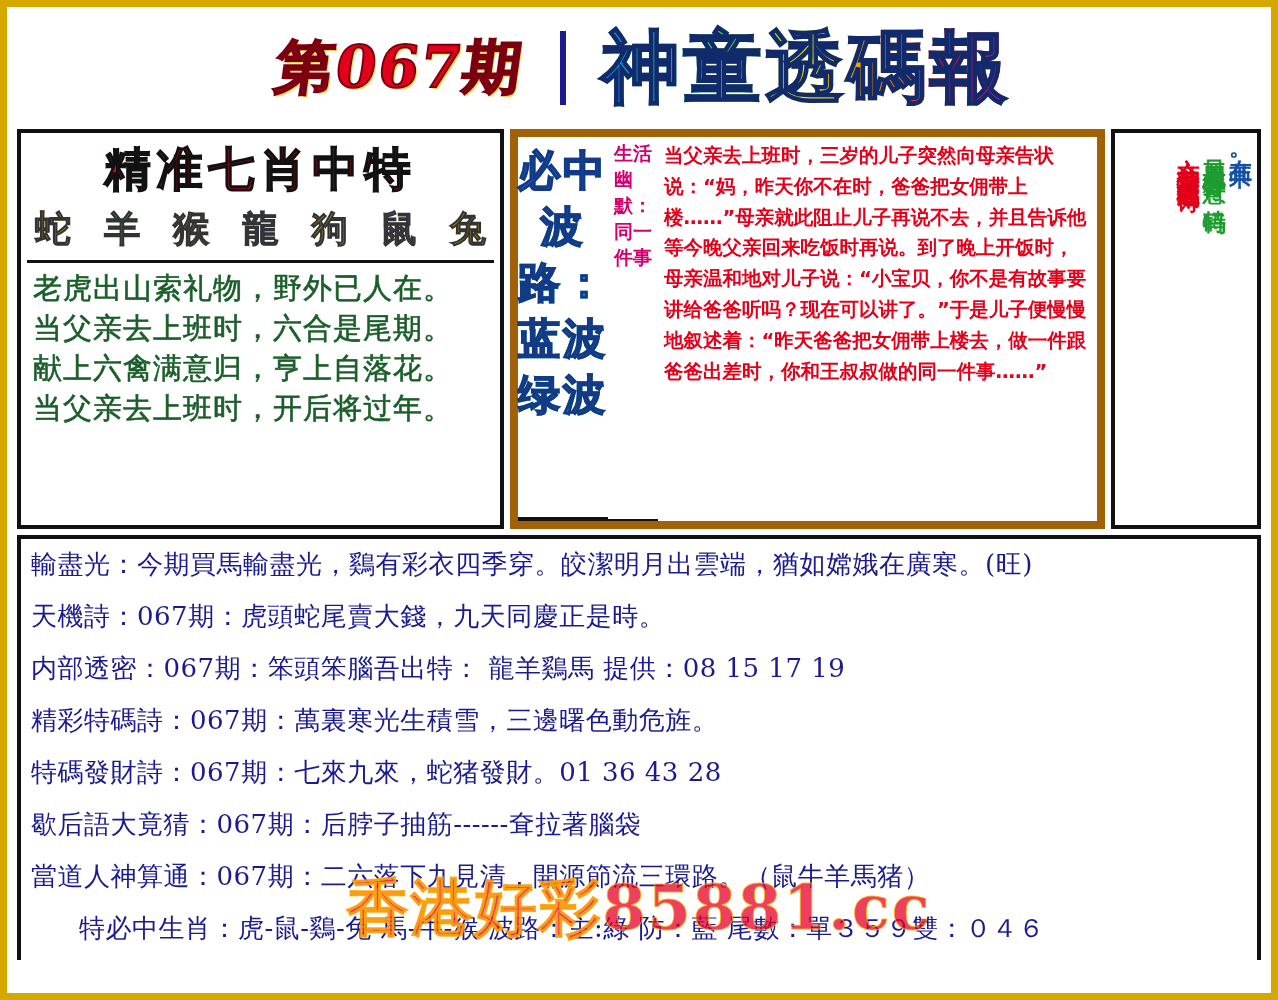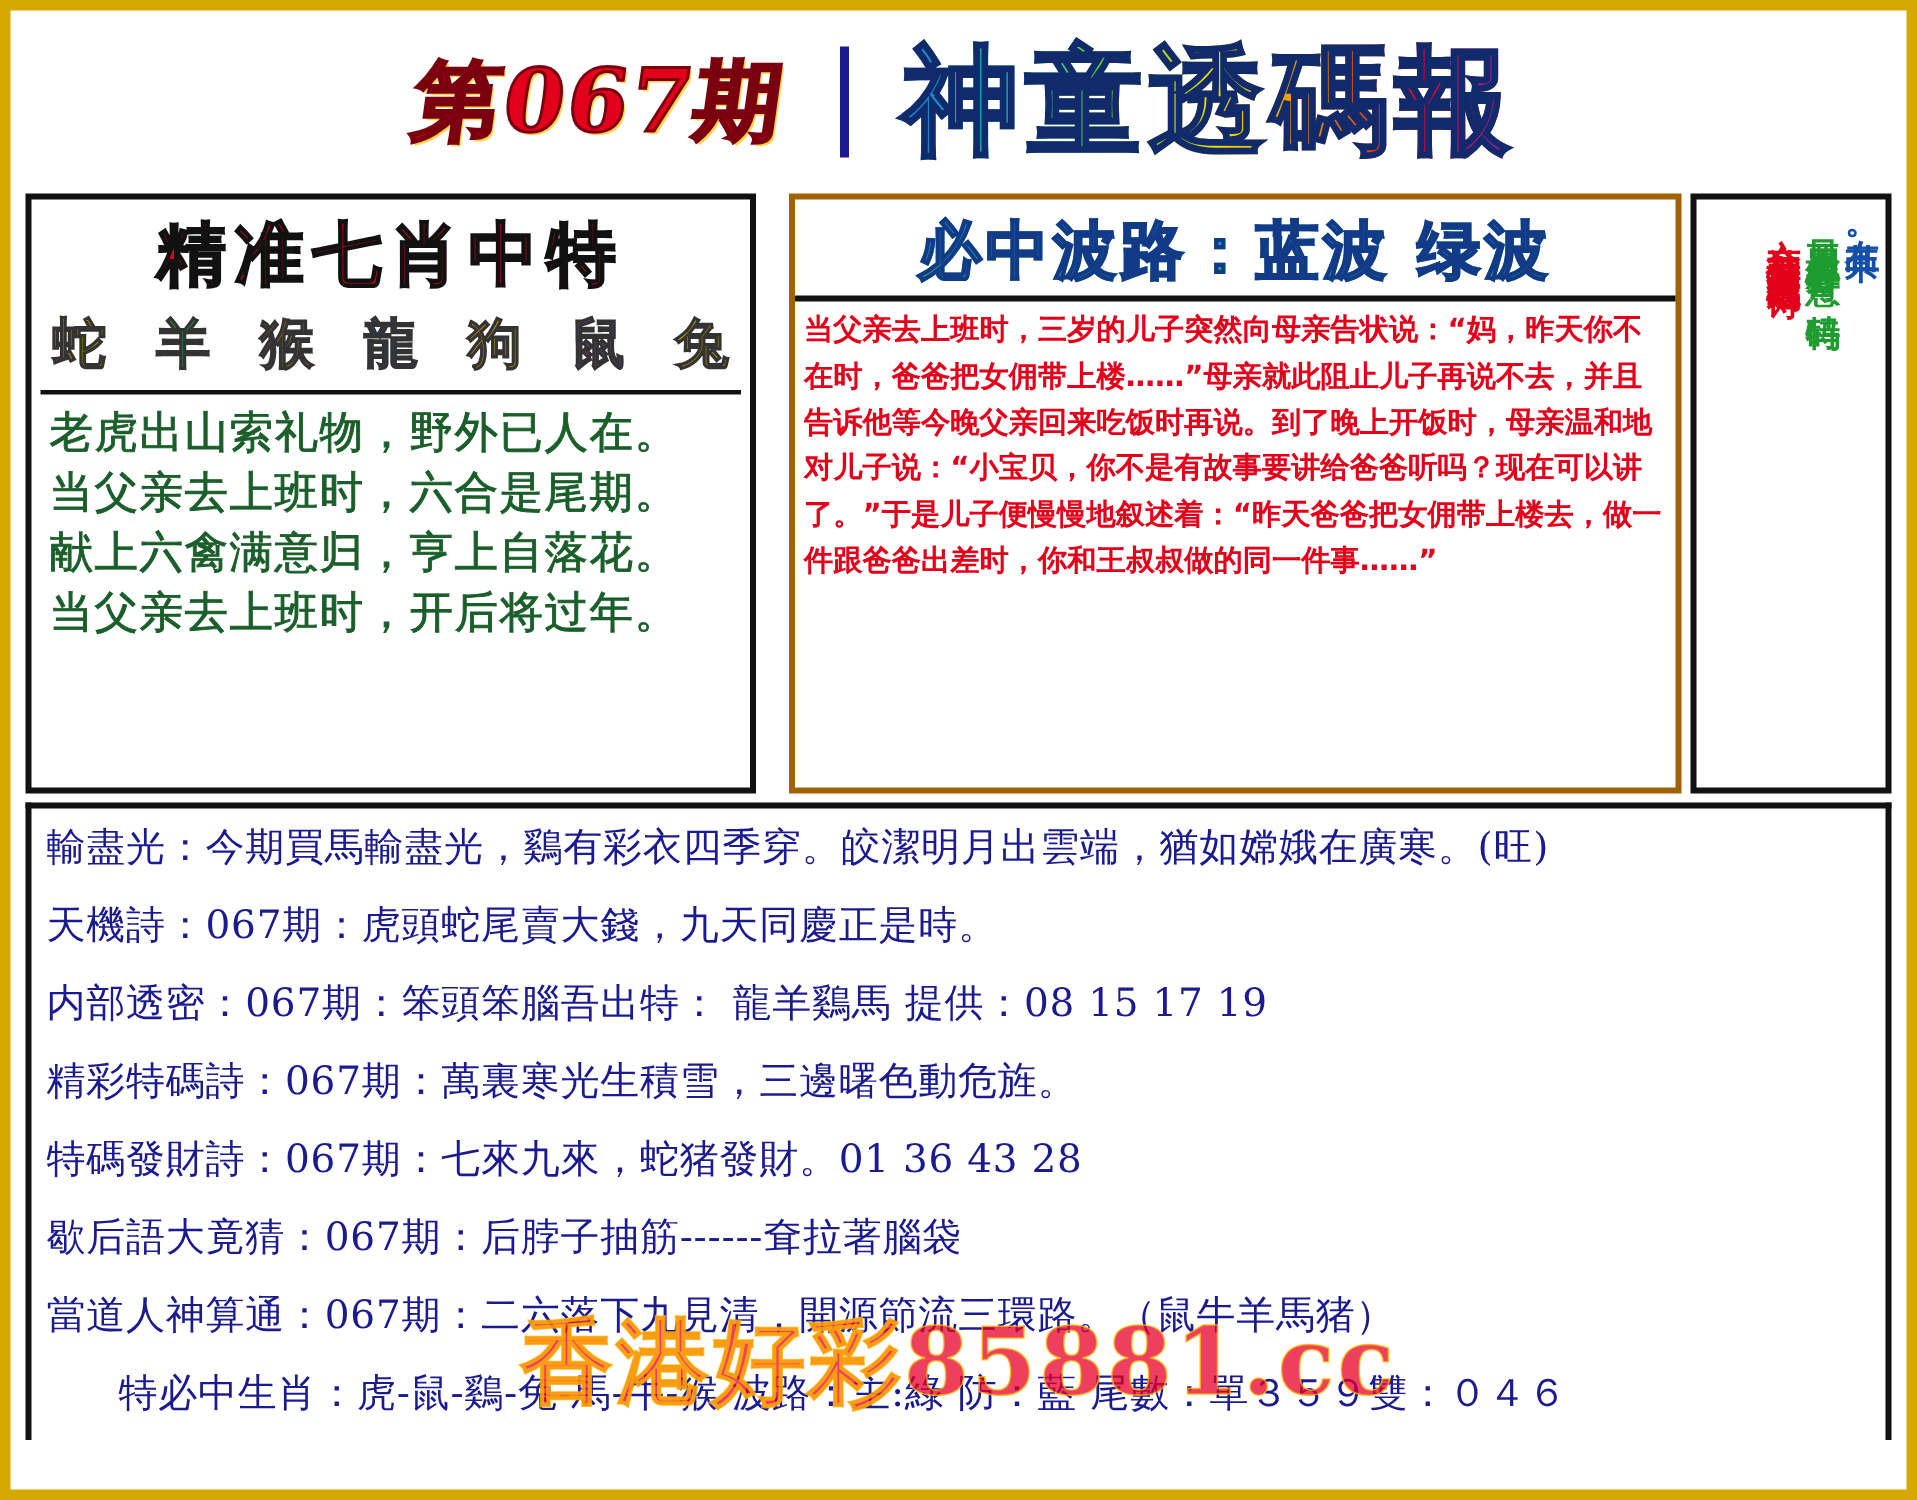--- a/index.html
+++ b/index.html
@@ -98,24 +98,24 @@
   .poem div{
     font-family:"DejaVu Serif", serif;
     font-size:29px;
     color:#1a5e2a;
     letter-spacing:1px;
     -webkit-text-stroke:0.6px #1a5e2a;
     padding-left:6px;
   }
   .panelB{
     width:595px;
-    border:4px solid #a16207;
-    box-sizing:border-box;
-    background:#fff;
-    display:flex;flex-direction:column;margin-left:16px;
+    border:8px solid #a16207;
+    box-sizing:border-box;
+    background:#fff;
+    display:flex;flex-direction:row;
   }
   .panelB h3{
     margin:0;
     text-align:center;
     font-family:"DejaVu Serif", serif;
     font-size:42px;
     font-weight:bold;
     letter-spacing:3px;
     padding:6px 0 2px;
     border-bottom:4px solid #111;
@@ -222,20 +222,21 @@
       <div class="poem">
         <div>老虎出山索礼物，野外已人在。</div>
         <div>当父亲去上班时，六合是尾期。</div>
         <div>献上六禽满意归，亨上自落花。</div>
         <div>当父亲去上班时，开后将过年。</div>
       </div>
     </div>
 
     <div class="panelB">
       <h3>必中波路：蓝波 绿波</h3>
+      <div class="humor-title">生活幽默：同一件事</div>
       <div class="humor-body">当父亲去上班时，三岁的儿子突然向母亲告状说：“妈，昨天你不在时，爸爸把女佣带上楼……”母亲就此阻止儿子再说不去，并且告诉他等今晚父亲回来吃饭时再说。到了晚上开饭时，母亲温和地对儿子说：“小宝贝，你不是有故事要讲给爸爸听吗？现在可以讲了。”于是儿子便慢慢地叙述着：“昨天爸爸把女佣带上楼去，做一件跟爸爸出差时，你和王叔叔做的同一件事……”</div>
     </div>
 
     <div class="panelC">
       <div class="vcol vc4">在其中。</div>
       <div class="vcol vc2">只要用心解开诗意，特码</div>
       <div class="vcol vc3">六合神童特别奉献透码诗</div>
     </div>
 
   </div>

